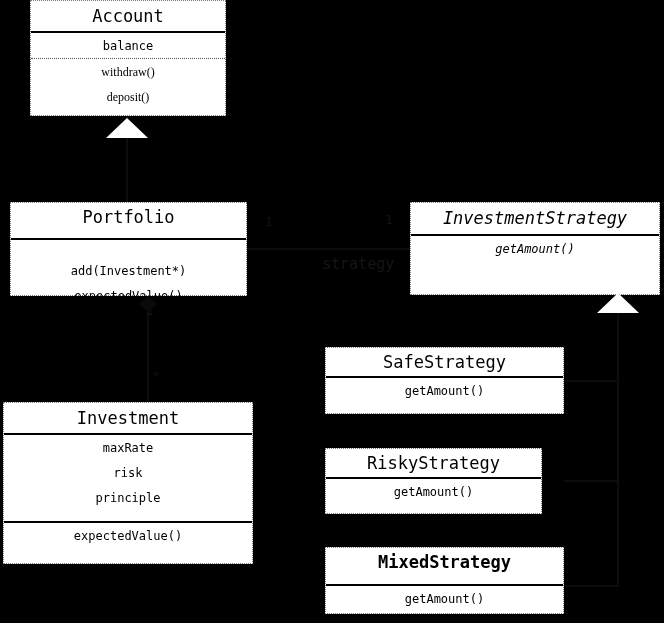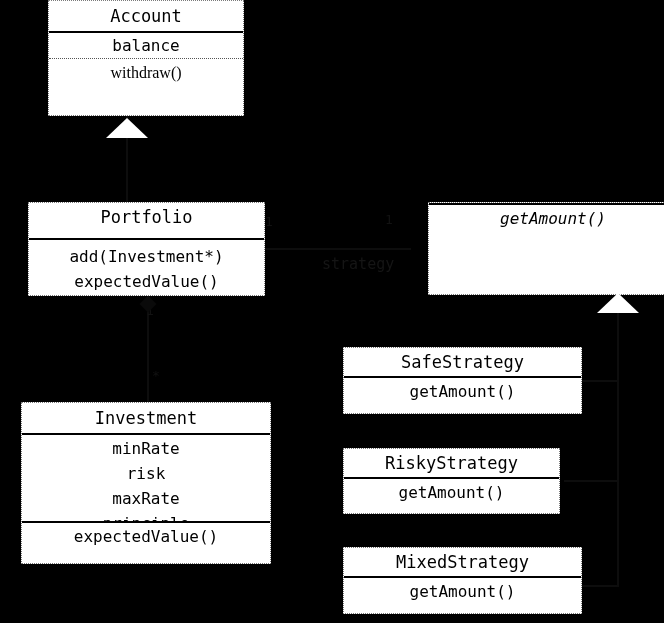--- a/index.html
+++ b/index.html
@@ -20,27 +20,26 @@
   }
 
   
   .uml-class {
     position: absolute;
     background: #ffffff;
     color: #000000;
     box-sizing: border-box;
     border: 1px dotted #7a7a7a;
     z-index: 5;
-    margin-left: 18px;
   }
   .compartment {
     box-sizing: border-box;
     text-align: center;
     font-family: "DejaVu Sans Mono", "Liberation Mono", monospace;
-    font-size: 16px;
+    font-size: 12px;
     line-height: 25px;
     color: #000000;
     padding: 0 4px;
     white-space: nowrap;
     overflow: hidden;
   }
   .compartment.name {
     font-size: 17px;
   }
   .compartment.sep-solid {
@@ -138,43 +137,44 @@
   <div class="mult" style="left:146px; top:303px;">1</div>
   <div class="mult" style="left:152px; top:368px;">*</div>
 
   <div class="uml-class" style="left:30px; top:0px; width:196px; height:116px;">
     <div class="compartment name" style="height:30px; line-height:30px;">Account</div>
     <div class="compartment sep-solid" style="height:27px; line-height:26px;">
       <span class="member">balance</span>
     </div>
     <div class="compartment sep-dotted" style="height:57px; padding-top:1px;font-family:Liberation Serif, serif;">
       <span class="member">withdraw()</span>
+      <span class="member">deposit()</span>
     </div>
   </div>
 
   <div class="uml-class" style="left:10px; top:202px; width:237px; height:94px;">
     <div class="compartment name" style="height:35px; line-height:29px;">Portfolio</div>
-    <div class="compartment sep-solid" style="height:63px; padding-top:4px;">
+    <div class="compartment sep-solid" style="height:63px; padding-top:19px;">
       <span class="member">add(Investment*)</span>
       <span class="member">expectedValue()</span>
     </div>
   </div>
 
   <div class="uml-class" style="left:410px; top:202px; width:250px; height:93px;">
+    <div class="compartment name abstract" style="height:31px; line-height:31px;">InvestmentStrategy</div>
     <div class="compartment sep-solid" style="height:60px; padding-top:1px;">
       <span class="member abstract">getAmount()</span>
     </div>
   </div>
 
   <div class="uml-class" style="left:3px; top:402px; width:250px; height:162px;">
     <div class="compartment name" style="height:30px; line-height:30px;">Investment</div>
     <div class="compartment sep-solid" style="height:88px; padding-top:1px;">
-      <span class="member">minRate</span>
+      <span class="member">maxRate</span>
       <span class="member">risk</span>
-      <span class="member">maxRate</span>
       <span class="member">principle</span>
     </div>
     <div class="compartment sep-solid" style="height:38px; padding-top:1px;">
       <span class="member">expectedValue()</span>
     </div>
   </div>
 
   <div class="uml-class" style="left:325px; top:347px; width:239px; height:67px;">
     <div class="compartment name" style="height:28px; line-height:28px;">SafeStrategy</div>
     <div class="compartment sep-solid" style="height:37px; padding-top:1px;">
@@ -183,19 +183,19 @@
   </div>
 
   <div class="uml-class" style="left:325px; top:448px; width:217px; height:66px;">
     <div class="compartment name" style="height:28px; line-height:28px;">RiskyStrategy</div>
     <div class="compartment sep-solid" style="height:36px; padding-top:1px;">
       <span class="member">getAmount()</span>
     </div>
   </div>
 
   <div class="uml-class" style="left:325px; top:547px; width:239px; height:67px;">
-    <div class="compartment name" style="height:28px; line-height:28px;">MixedStrategy</div>
+    <div class="compartment name" style="height:36px; line-height:28px;font-weight:bold;">MixedStrategy</div>
     <div class="compartment sep-solid" style="height:37px; padding-top:1px;">
       <span class="member">getAmount()</span>
     </div>
   </div>
 
 </div>
 
 </body></html>

